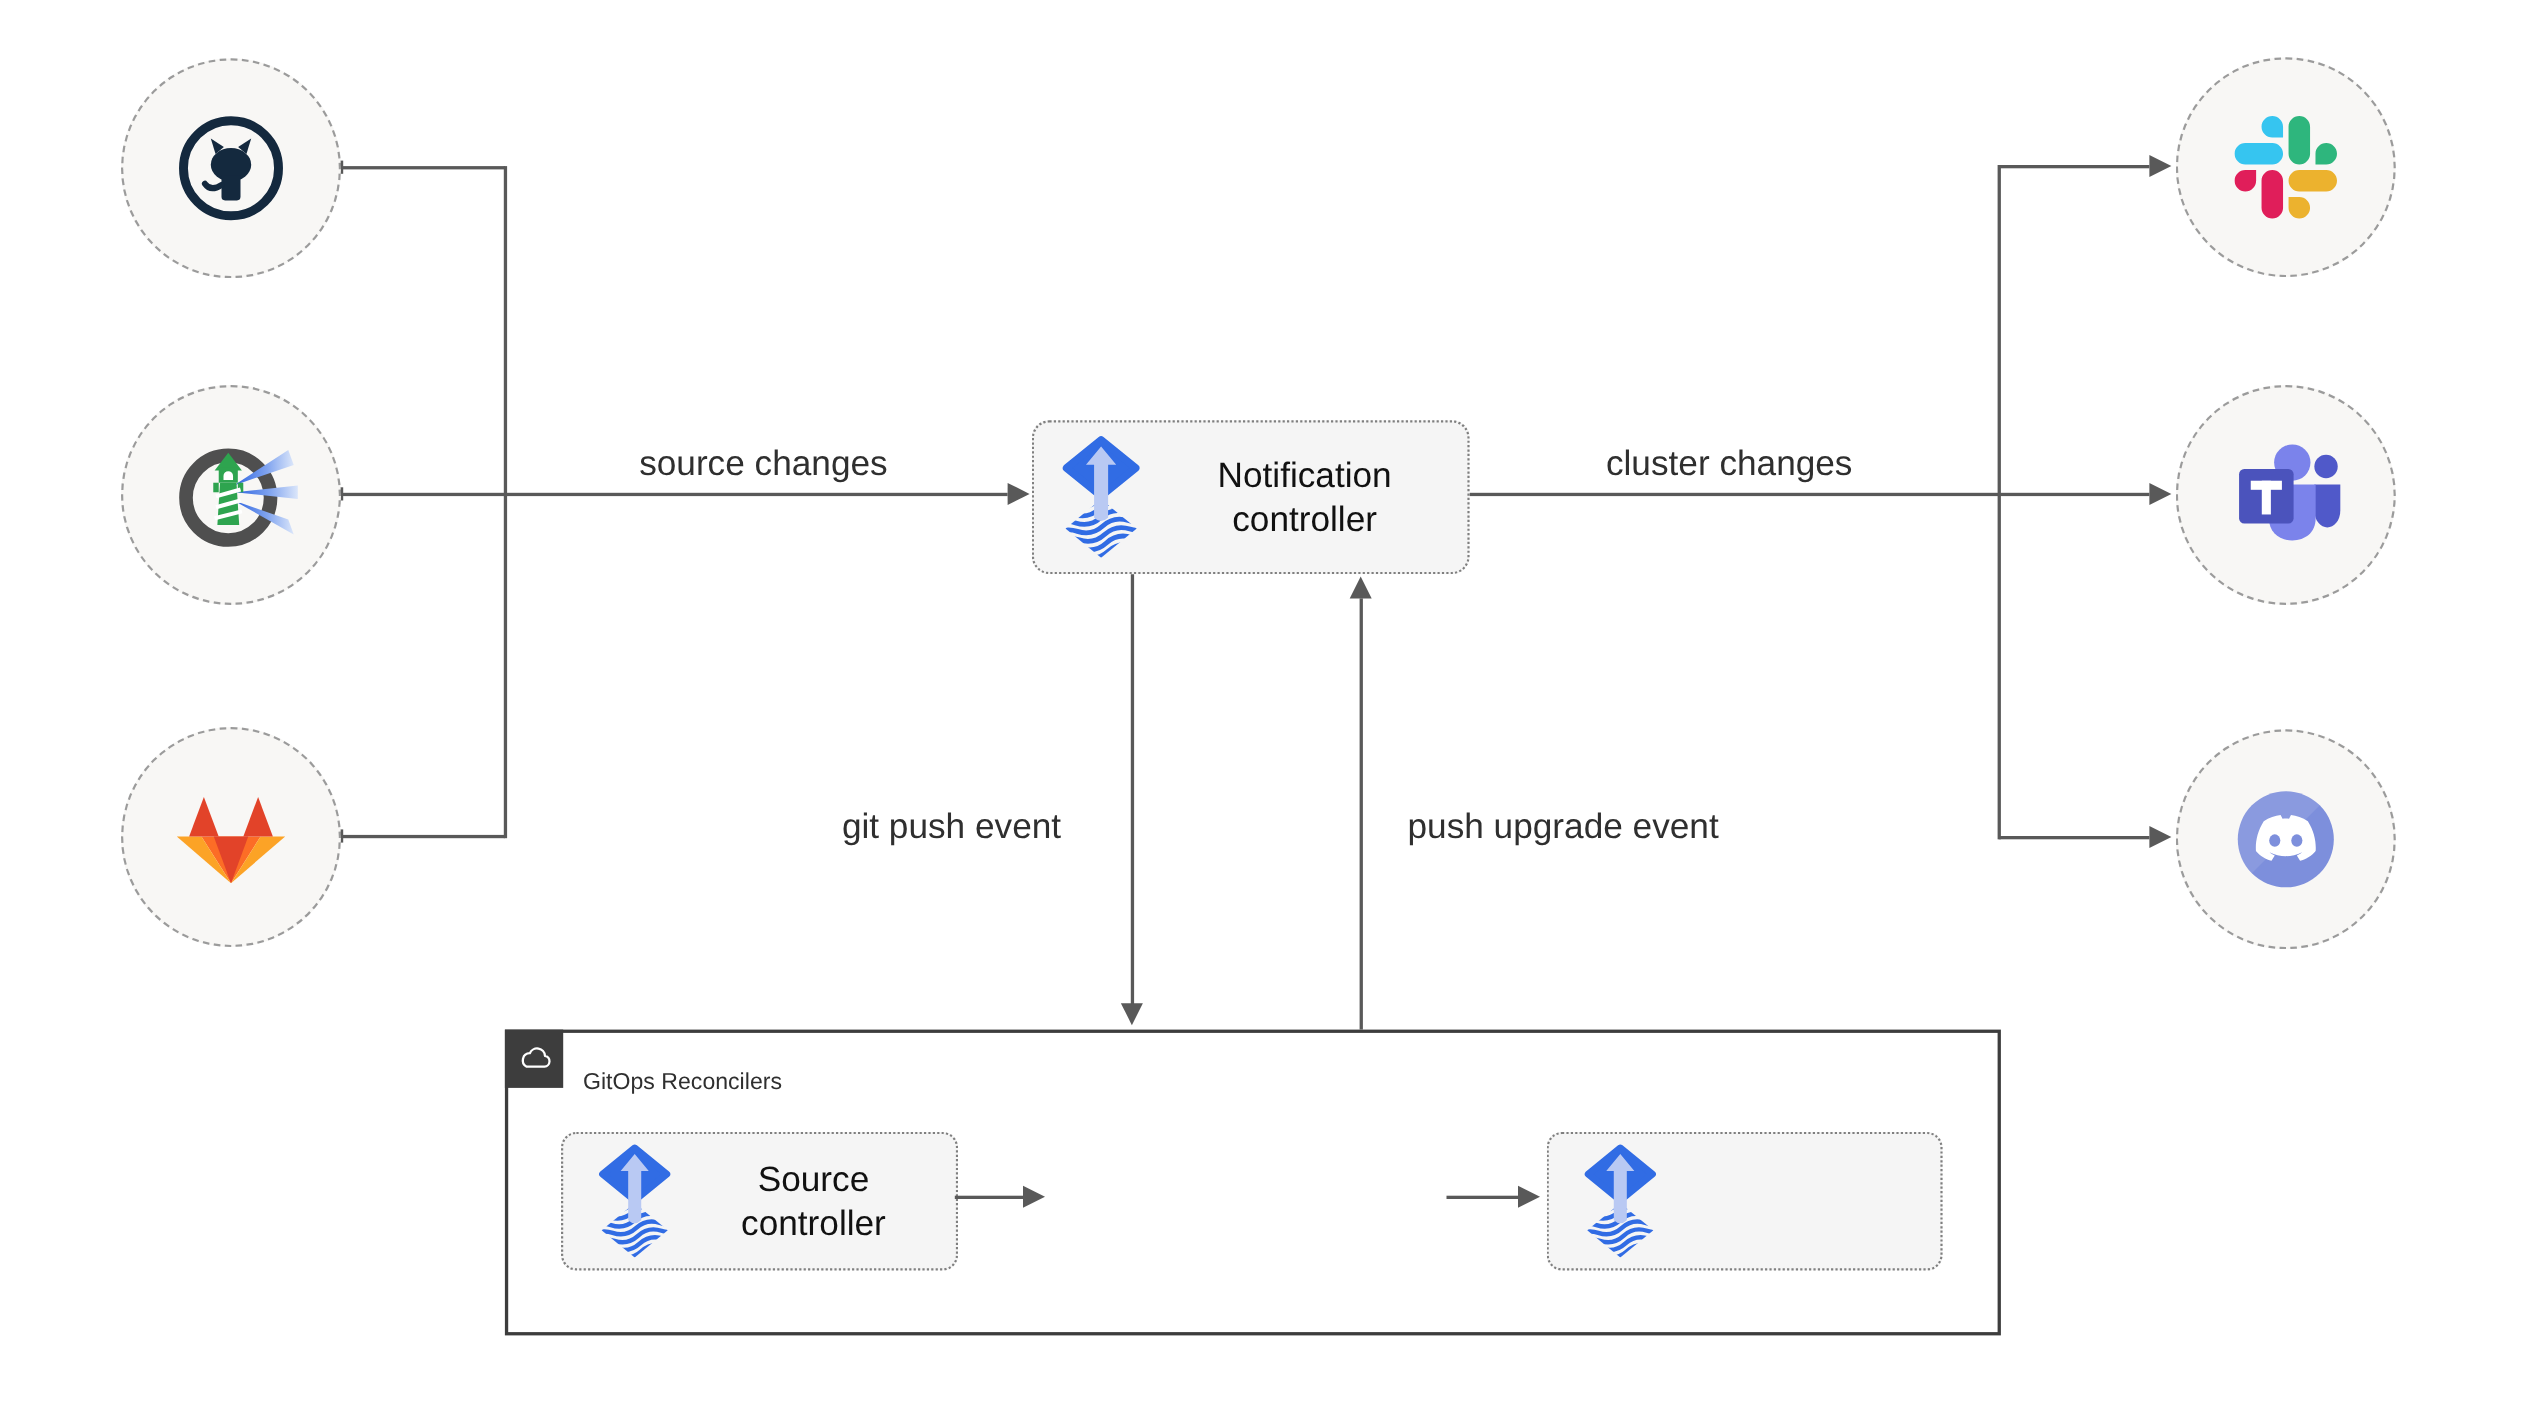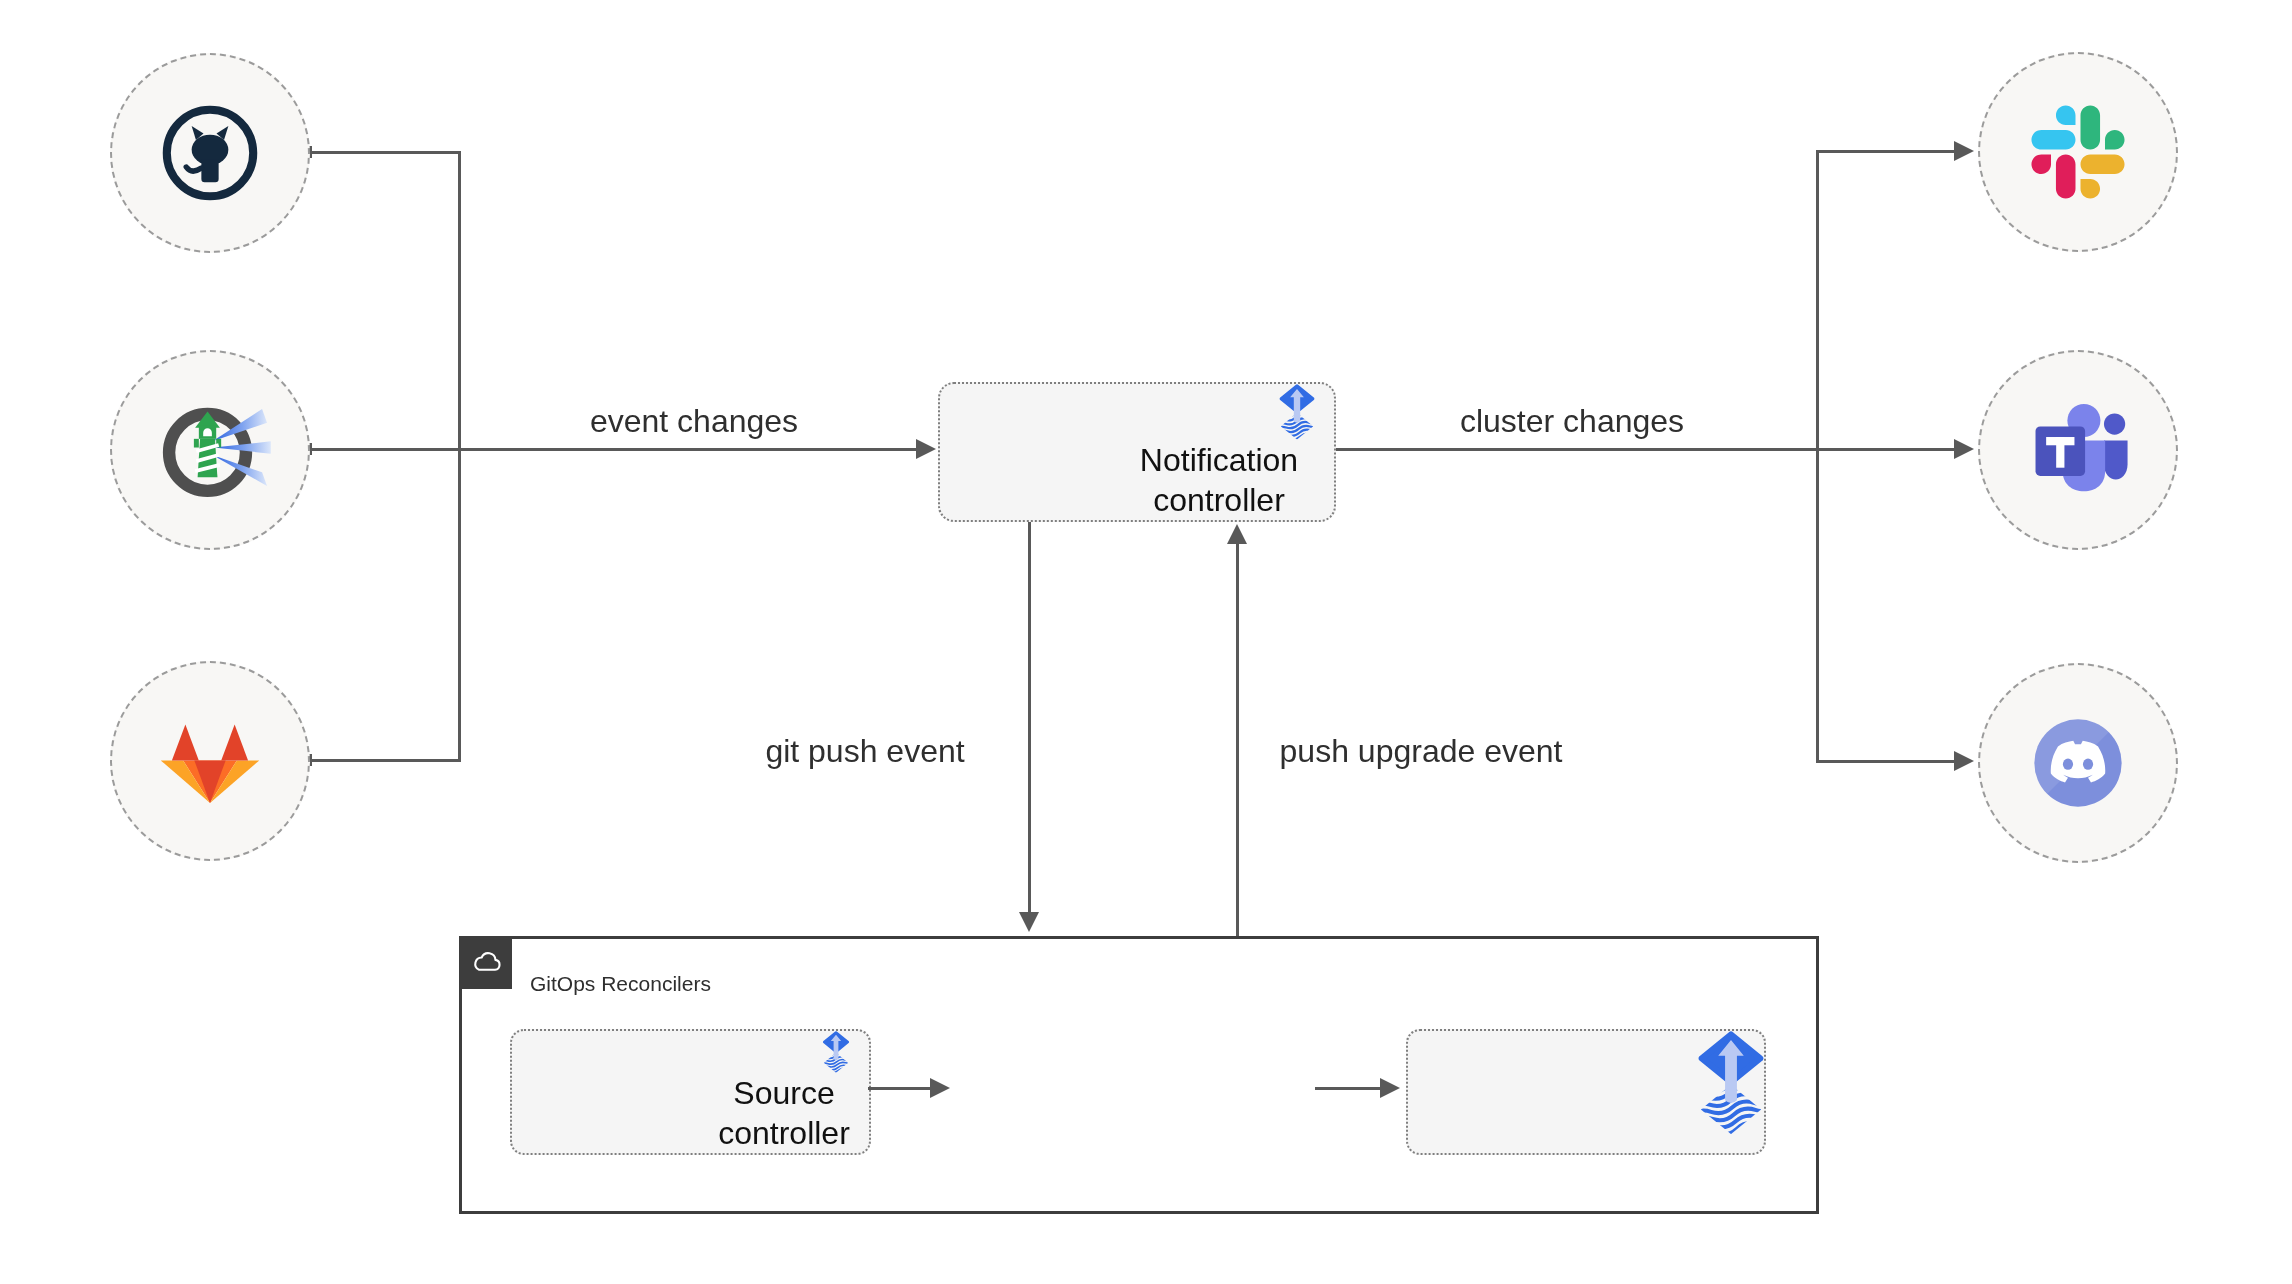--- a/index.html
+++ b/index.html
@@ -15,21 +15,21 @@
   .ah-d{position:absolute;width:0;height:0;border-left:10px solid transparent;border-right:10px solid transparent;border-top:20px solid var(--connector);}
   .ah-u{position:absolute;width:0;height:0;border-left:10px solid transparent;border-right:10px solid transparent;border-bottom:20px solid var(--connector);}
   
   .circle-node{
     position:absolute;width:200px;height:200px;border-radius:50%;
     background:var(--circle_fill);border:2px dashed var(--circle_border);
     display:flex;align-items:center;justify-content:center;box-sizing:border-box;
   }
   .node-box{
     position:absolute;background:var(--node_fill);border:2px dotted var(--node_border);
-    border-radius:16px;display:flex;align-items:flex-end;box-sizing:border-box;flex-direction:column;
+    border-radius:16px;display:flex;align-items:center;box-sizing:border-box;
   }
   .node-label{
     flex:1;display:flex;justify-content:center;text-align:center;
     font-size:32px;line-height:40px;color:var(--node_text);
   }
   .edge-label{
     position:absolute;transform:translateX(-50%);white-space:nowrap;
     font-size:32px;color:var(--edge_text);
   }
   .container-box{
@@ -193,21 +193,21 @@
   <div class="vline" style="left:1028px;top:522px;height:392px"></div>
   <div class="ah-d" style="left:1019px;top:912px"></div>
   <div class="vline" style="left:1236px;top:544px;height:392px"></div>
   <div class="ah-u" style="left:1227px;top:524px"></div>
 
   <div class="hline" style="left:868px;top:1087px;width:64px"></div>
   <div class="ah-r" style="left:930px;top:1078px"></div>
   <div class="hline" style="left:1315px;top:1087px;width:67px"></div>
   <div class="ah-r" style="left:1380px;top:1078px"></div>
 
-  <div class="edge-label" style="left:694px;top:403px">event changes</div>
+  <div class="edge-label" style="left:694px;top:403px">source changes</div>
   <div class="edge-label" style="left:1572px;top:403px">cluster changes</div>
   <div class="edge-label" style="left:865px;top:733px">git push event</div>
   <div class="edge-label" style="left:1421px;top:733px">push upgrade event</div>
 
   <div class="circle-node" style="left:110px;top:53px">
     <svg width="108" height="108" viewBox="0 0 100 100">
         <use href="#github-sym"></use>
       </svg>
   </div>
   <div class="circle-node" style="left:110px;top:350px">

